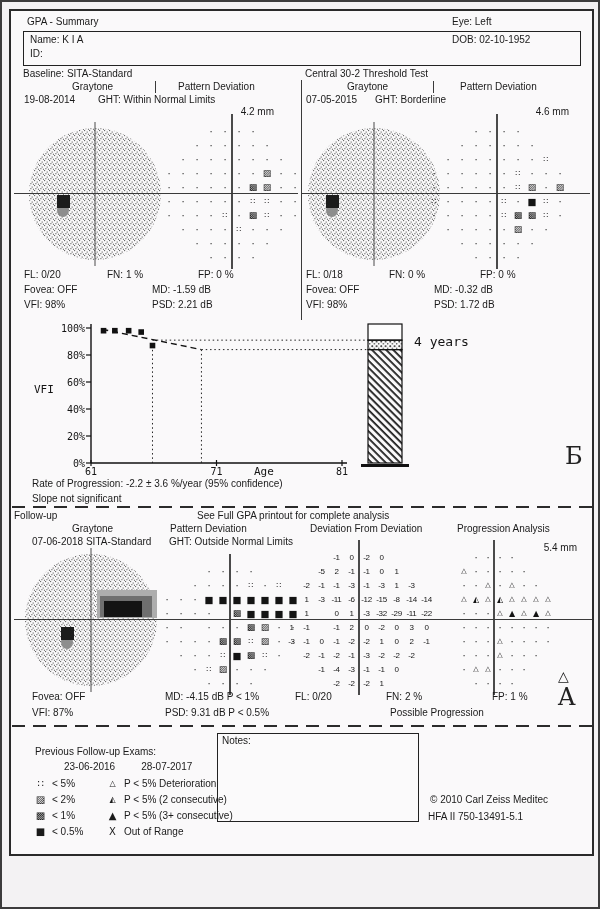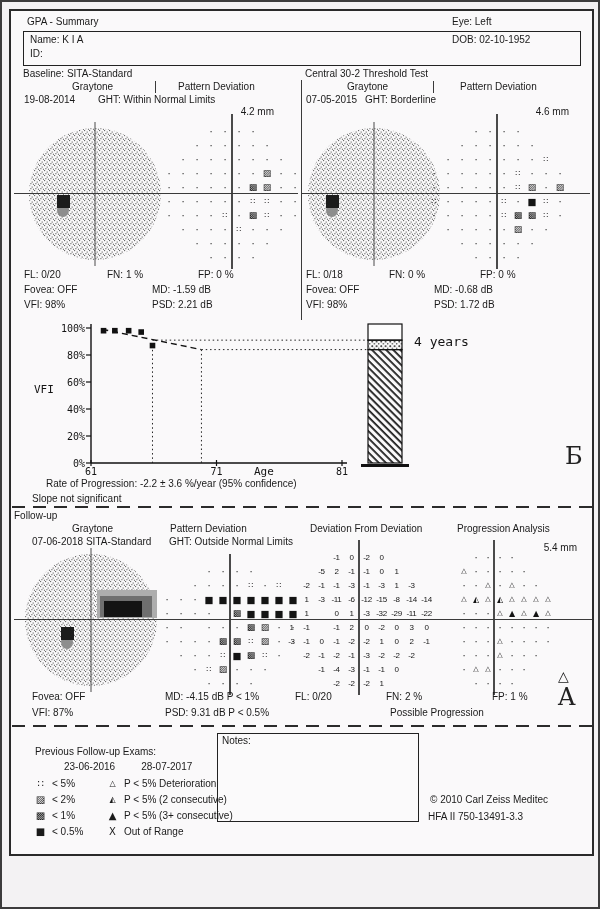--- a/index.html
+++ b/index.html
@@ -55,21 +55,21 @@
   <div class="vline" style="left:431px;top:79px;height:12px;"></div>
 
   <div class="t" style="left:70px;top:79px;">Graytone</div>
   <div class="t" style="left:176px;top:79px;">Pattern Deviation</div>
   <div class="t" style="left:345px;top:79px;">Graytone</div>
   <div class="t" style="left:458px;top:79px;">Pattern Deviation</div>
 
   <div class="t" style="left:22px;top:92px;">19-08-2014</div>
   <div class="t" style="left:96px;top:92px;">GHT: Within Normal Limits</div>
   <div class="t" style="left:304px;top:92px;">07-05-2015</div>
-  <div class="t" style="left:363px;top:92px;">GHT: Borderline</div>
+  <div class="t" style="left:373px;top:92px;">GHT: Borderline</div>
   <div class="t" style="left:200px;top:104px;width:72px;text-align:right;">4.2 mm</div>
   <div class="t" style="left:495px;top:104px;width:72px;text-align:right;">4.6 mm</div>
 
   <svg style="position:absolute;left:17px;top:118px;" width="152" height="148" viewBox="0 0 152 148">
       <defs>
         <pattern id="stip0" width="5" height="5" patternUnits="userSpaceOnUse">
           <rect x="0" y="0" width="1.15" height="1.15" fill="#696969"></rect>
           <rect x="2.6" y="1.5" width="1.15" height="1.15" fill="#696969"></rect>
           <rect x="1.3" y="3.1" width="1.15" height="1.15" fill="#696969"></rect>
           <rect x="3.9" y="3.7" width="1.15" height="1.15" fill="#696969"></rect>
@@ -346,21 +346,21 @@
   <div class="t" style="left:196px;top:267px;">FP: 0 %</div>
   <div class="t" style="left:22px;top:282px;">Fovea: OFF</div>
   <div class="t" style="left:150px;top:282px;">MD: -1.59 dB</div>
   <div class="t" style="left:22px;top:297px;">VFI: 98%</div>
   <div class="t" style="left:150px;top:297px;">PSD: 2.21 dB</div>
 
   <div class="t" style="left:304px;top:267px;">FL: 0/18</div>
   <div class="t" style="left:387px;top:267px;">FN: 0 %</div>
   <div class="t" style="left:478px;top:267px;">FP: 0 %</div>
   <div class="t" style="left:304px;top:282px;">Fovea: OFF</div>
-  <div class="t" style="left:432px;top:282px;">MD: -0.68 dB</div>
+  <div class="t" style="left:432px;top:282px;">MD: -0.32 dB</div>
   <div class="t" style="left:304px;top:297px;">VFI: 98%</div>
   <div class="t" style="left:432px;top:297px;">PSD: 1.72 dB</div>
 
   <svg id="vfi-svg" style="position:absolute;left:0;top:316px;" width="600" height="164">
       <defs>
         <pattern id="barstip" width="4.5" height="4.5" patternUnits="userSpaceOnUse">
           <circle cx="1.2" cy="1.2" r="0.9" fill="#111"></circle>
           <circle cx="3.3" cy="3.4" r="0.7" fill="#111"></circle>
         </pattern>
         <pattern id="barhatch" width="5" height="5" patternUnits="userSpaceOnUse" patternTransform="rotate(45)">
@@ -399,26 +399,27 @@
       <rect x="123.85000000000001" y="9.899999999999999" width="5.6" height="5.6" fill="#111"></rect>
       <rect x="136.39999999999998" y="11.25" width="5.6" height="5.6" fill="#111"></rect>
       <rect x="147.69500000000005" y="24.75" width="5.6" height="5.6" fill="#111"></rect>
       <rect x="366" y="6" width="34" height="16.15" fill="#fdfdfd" stroke="#111" stroke-width="1.2"></rect>
       <rect x="366" y="22.15" width="34" height="9.450000000000003" fill="url(#barstip)" stroke="#111" stroke-width="1.2"></rect>
       <rect x="366" y="31.6" width="34" height="113.4" fill="url(#barhatch)" stroke="#111" stroke-width="1.2"></rect>
       <rect x="359" y="146" width="48" height="3" fill="#111"></rect>
       <text x="412" y="27.55" font-size="13" class="chart-txt">4 years</text>
     </svg>
   <div class="panel-letter" style="left:563px;top:440px;">Б</div>
-  <div class="t" style="left:44px;top:476px;">Rate of Progression: -2.2 ± 3.6 %/year (95% confidence)</div>
+  <div class="t" style="left:30px;top:476px;">Rate of Progression: -2.2 ± 3.6 %/year (95% confidence)</div>
   <div class="t" style="left:30px;top:491px;">Slope not significant</div>
 
   <div class="dashline" style="left:10px;top:504px;width:580px;"></div>
 
   <div class="t" style="left:12px;top:508px;">Follow-up</div>
+  <div class="t" style="left:195px;top:508px;">See Full GPA printout for complete analysis</div>
 
   <div class="t" style="left:70px;top:521px;">Graytone</div>
   <div class="t" style="left:168px;top:521px;">Pattern Deviation</div>
   <div class="t" style="left:308px;top:521px;">Deviation From Deviation</div>
   <div class="t" style="left:455px;top:521px;">Progression Analysis</div>
 
   <div class="t" style="left:30px;top:534px;"><span>07-06-2018</span>&nbsp;<span>SITA-Standard</span></div>
   <div class="t" style="left:167px;top:534px;">GHT: Outside Normal Limits</div>
   <div class="t" style="left:520px;top:540px;width:55px;text-align:right;">5.4 mm</div>
 
@@ -845,15 +846,15 @@
         <span class="leg-sym">▲</span>
         <span class="leg-lab">P &lt; 5% (3+ consecutive)</span>
       </div>
       <div class="leg-row">
         <span class="leg-sym">X</span>
         <span class="leg-lab">Out of Range</span>
       </div>
     </div>
 
   <div class="t" style="left:428px;top:792px;">© 2010 Carl Zeiss Meditec</div>
-  <div class="t" style="left:426px;top:809px;">HFA II 750-13491-3.3</div>
+  <div class="t" style="left:426px;top:809px;">HFA II 750-13491-5.1</div>
 
 </div>
 
 </body></html>

